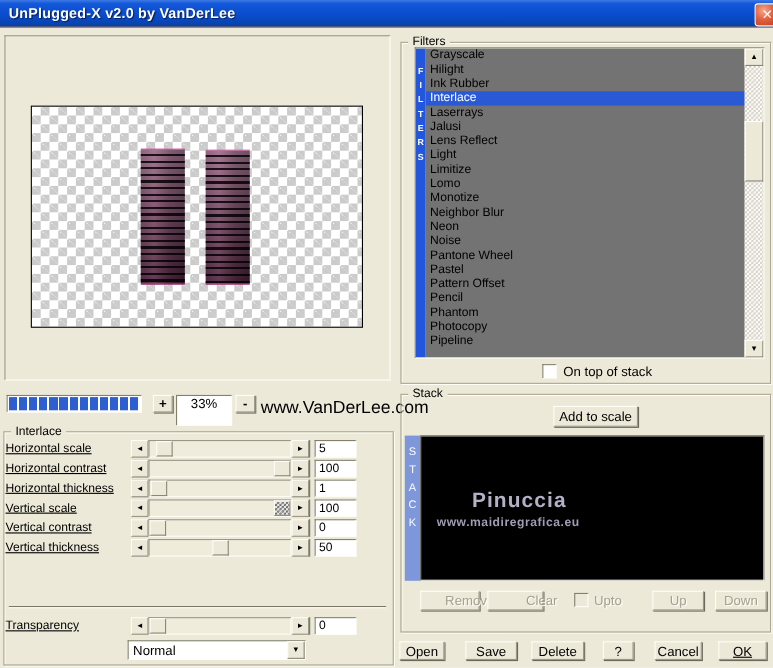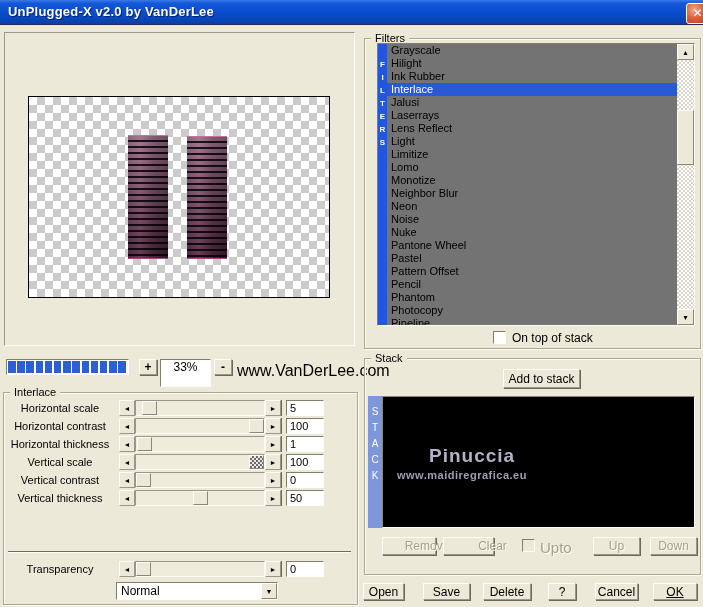--- a/index.html
+++ b/index.html
@@ -43,21 +43,21 @@
       linear-gradient(180deg,rgba(255,255,255,.22),rgba(0,0,0,.30)),
       linear-gradient(90deg,#6b3a57,#8d5273 30%,#5d2f49 65%,#452136);}
   .segbar{position:absolute;left:6px;top:359px;width:123px;height:16px;background:#fff;
     border-top:1px solid #82806d;border-left:1px solid #82806d;
     border-bottom:1px solid #fffef6;border-right:1px solid #fffef6;box-sizing:border-box;padding:1px;}
   .segbar-fill{width:100%;height:100%;
     background:repeating-linear-gradient(90deg,#2e5fd0 0 7.5px,#fff 7.5px 9.2px);}
   .site-text{position:absolute;left:237px;top:362px;font-size:16px;}
   
   .srow{position:absolute;left:5px;height:16px;display:flex;align-items:center;}
-  .slabel{width:110px;text-align:center;padding-right:4px;font-size:11px;white-space:nowrap;}
+  .slabel{width:110px;text-align:left;padding-right:4px;font-size:11px;white-space:nowrap;text-decoration:underline;}
   .arrow-btn{width:16px;height:16px;position:relative;background:#ece9d8;
     border-top:1px solid #fffdf6;border-left:1px solid #fffdf6;
     border-bottom:1px solid #9a9788;border-right:1px solid #9a9788;box-shadow:1px 0 0 #6c695c;
     box-sizing:border-box;display:flex;align-items:center;justify-content:center;
     font-size:7px;line-height:7px;cursor:pointer;}
   .track{width:130px;height:16px;position:relative;background:#efecdc;
     border-top:1px solid #9a9788;border-left:1px solid #9a9788;
     border-bottom:1px solid #fffef6;border-right:1px solid #fffef6;box-sizing:border-box;cursor:pointer;}
   .thumb{position:absolute;top:0;width:15px;height:14px;background:#ece9d8;
     border-top:1px solid #fffdf6;border-left:1px solid #fffdf6;
@@ -224,31 +224,30 @@
         <div>T</div>
         <div>E</div>
         <div>R</div>
         <div>S</div>
       </div>
     <div class="flist">
       <div class="li">Grayscale</div>
       <div class="li">Hilight</div>
       <div class="li">Ink Rubber</div>
       <div class="li sel">Interlace</div>
+      <div class="li">Laserrays</div>
       <div class="li">Jalusi</div>
-      <div class="li">Laserrays</div>
       <div class="li">Lens Reflect</div>
       <div class="li">Light</div>
       <div class="li">Limitize</div>
       <div class="li">Lomo</div>
       <div class="li">Monotize</div>
       <div class="li">Neighbor Blur</div>
       <div class="li">Neon</div>
       <div class="li">Noise</div>
-      <div class="li">Nuke</div>
       <div class="li">Pantone Wheel</div>
       <div class="li">Pastel</div>
       <div class="li">Pattern Offset</div>
       <div class="li">Pencil</div>
       <div class="li">Phantom</div>
       <div class="li">Photocopy</div>
       <div class="li">Pipeline</div>
     </div>
     <div class="sbar">
       <div class="sb-btn" style="top:0;">▲</div>
@@ -257,38 +256,38 @@
     </div>
   </div>
 
   <div class="checkbox" style="left:493px;top:331px;"></div>
   <span style="position:absolute;left:512px;top:331px;font-size:12px;">On top of stack</span>
 
   <div class="grp" style="left:364px;top:358px;width:335px;height:215px;">
     <span class="grp-label">Stack</span>
   </div>
 
-  <div class="btn" style="left:503px;top:369px;width:77px;height:19px;">Add to stack</div>
+  <div class="btn" style="left:503px;top:369px;width:77px;height:19px;">Add to scale</div>
 
   <div class="stack-bar">
       <div>S</div>
       <div>T</div>
       <div>A</div>
       <div>C</div>
       <div>K</div>
     </div>
   <div class="stack-content">
     <span class="wm-name">Pinuccia</span>
     <span class="wm-site">www.maidiregrafica.eu</span>
   </div>
 
   <div class="btn dis" style="left:382px;top:537px;width:54px;height:18px;padding-left:36px;">Remove</div>
   <div class="btn dis" style="left:443px;top:537px;width:51px;height:18px;padding-left:48px;">Clear</div>
   <div class="checkbox dis" style="left:522px;top:539px;"></div>
-  <span class="dis" style="position:absolute;left:540px;top:539px;font-size:15px;">Upto</span>
+  <span class="dis" style="position:absolute;left:540px;top:539px;font-size:12px;">Upto</span>
   <div class="btn dis" style="left:593px;top:537px;width:47px;height:18px;">Up</div>
   <div class="btn dis" style="left:650px;top:537px;width:47px;height:18px;">Down</div>
 
   <div class="btn" style="left:363px;top:583px;width:41px;height:17px;">Open</div>
   <div class="btn" style="left:423px;top:583px;width:47px;height:17px;">Save</div>
   <div class="btn" style="left:483px;top:583px;width:48px;height:17px;">Delete</div>
   <div class="btn" style="left:548px;top:583px;width:28px;height:17px;">?</div>
   <div class="btn" style="left:595px;top:583px;width:43px;height:17px;">Cancel</div>
   <div class="btn" style="left:653px;top:583px;width:44px;height:17px;text-decoration:underline;">OK</div>
 

